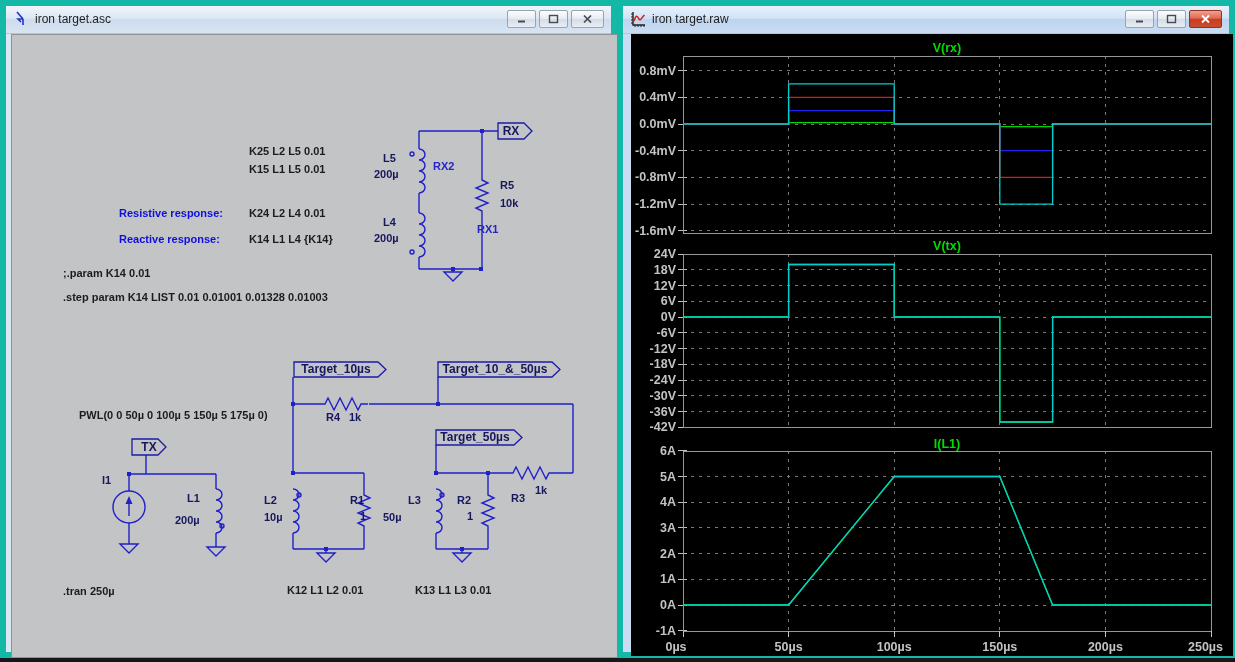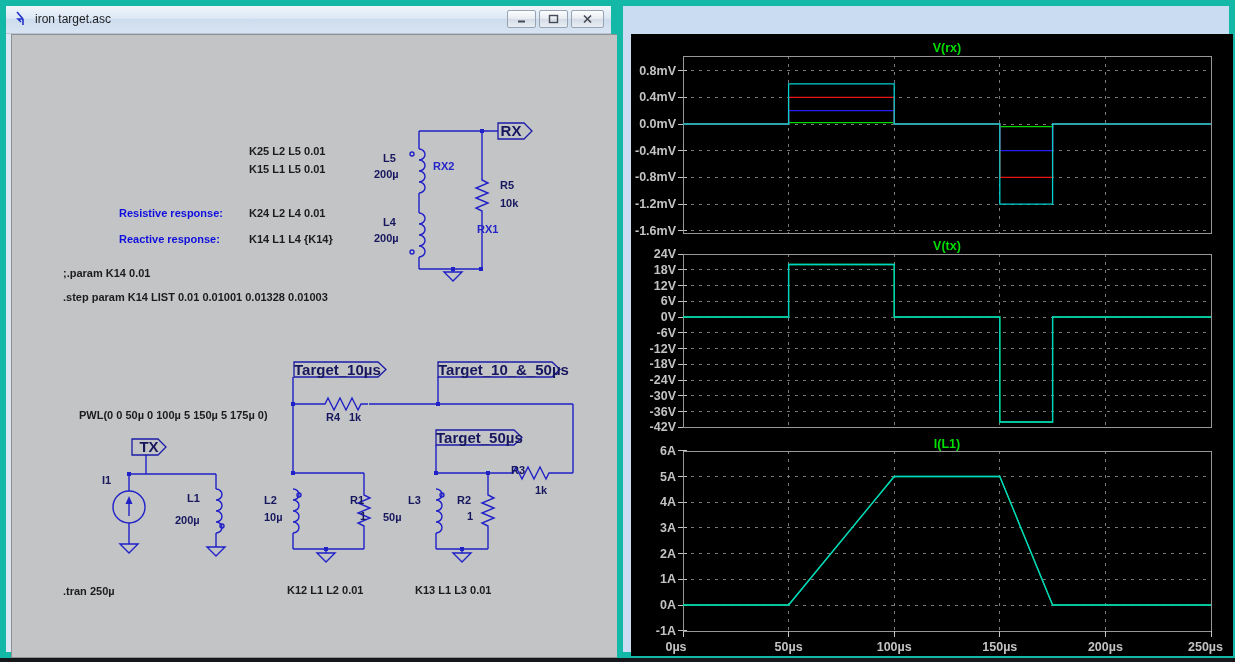--- a/index.html
+++ b/index.html
@@ -21,21 +21,21 @@
   .tb-btn.close{width:33px;}
   .tb-btn.close.red{background:linear-gradient(#f0a190,#e06a50 45%,#ce3c20 52%,#c64c2e);border-color:#903323;}
   .canvas-schematic{position:absolute;left:5px;top:28px;width:605px;height:622px;
     background:#c3c4c6;border:1px solid #8f9094;box-sizing:content-box;}
   .plot-area{position:absolute;left:8px;top:28px;width:602px;height:622px;background:#000;}
   .sch-text{position:absolute;font-weight:bold;font-size:11px;line-height:13px;white-space:pre;}
   .sch-text.directive{color:#1c1c1c;}
   .sch-text.comment{color:#0f0fdd;}
   .sch-text.comp{color:#17175e;}
   .sch-text.netlabel{color:#2424c8;}
-  .sch-flagtext{position:absolute;font-weight:bold;font-size:15px;color:#17175e;text-align:center;white-space:nowrap;}
+  .sch-flagtext{position:absolute;font-weight:bold;font-size:12px;color:#17175e;text-align:center;white-space:nowrap;}
   svg{display:block;}
 </style>
 </head>
 <body>
 
 <div class="win win-schematic">
   <div class="titlebar">
     <span class="win-icon">
       <svg width="16" height="16" viewBox="0 0 16 16">
         <path d="M4 1 L10 8 M10 8 L10 14 M10 8 L5 8 L8 11" stroke="#2233cc" stroke-width="1.6" fill="none"></path>
@@ -169,37 +169,64 @@
         <div class="sch-text comp" style="left: 488px; top: 144px;">R5</div>
         <div class="sch-text comp" style="left: 488px; top: 162px;">10k</div>
         <div class="sch-text comp" style="left: 252px; top: 459px;">L2</div>
         <div class="sch-text comp" style="left: 252px; top: 476px;">10µ</div>
         <div class="sch-text comp" style="left: 338px; top: 459px; text-align: center;">R1</div>
         <div class="sch-text comp" style="left: 348px; top: 475px;">1</div>
         <div class="sch-text comp" style="left: 375px; top: 459px; margin-left: 21px;">L3</div>
         <div class="sch-text comp" style="left: 371px; top: 476px;">50µ</div>
         <div class="sch-text comp" style="left: 445px; top: 459px;">R2</div>
         <div class="sch-text comp" style="left: 455px; top: 475px;">1</div>
-        <div class="sch-text comp" style="left: 499px; top: 429px;">R3</div>
+        <div class="sch-text comp" style="left: 499px; top: 457px;">R3</div>
         <div class="sch-text comp" style="left: 523px; top: 449px;">1k</div>
         <div class="sch-text comp" style="left: 314px; top: 376px;">R4</div>
         <div class="sch-text comp" style="left: 337px; top: 376px;">1k</div>
         <div class="sch-text directive" style="left: 275px; top: 549px;">K12 L1 L2 0.01</div>
         <div class="sch-text directive" style="left: 403px; top: 549px;">K13 L1 L3 0.01</div>
         <div class="sch-text directive" style="left: 51px; top: 550px;">.tran 250µ</div>
         <div class="sch-flagtext" style="left: 486px; top: 89px; width: 26px; line-height: 14px;">RX</div>
         <div class="sch-flagtext" style="left: 124px; top: 405px; width: 26px; line-height: 14px;">TX</div>
         <div class="sch-flagtext" style="left: 282px; top: 328px; width: 84px; line-height: 13px;">Target_10µs</div>
         <div class="sch-flagtext" style="left: 426px; top: 328px; width: 114px; line-height: 13px;">Target_10_&amp;_50µs</div>
         <div class="sch-flagtext" style="left: 424px; top: 396px; width: 78px; line-height: 13px;">Target_50µs</div>
       </div>
   </div>
 </div>
 
 <div class="win win-waveform">
+  <div class="titlebar active">
+    <span class="win-icon">
+      <svg width="16" height="16" viewBox="0 0 16 16">
+        <path d="M3 1 V14 H15" stroke="#222" stroke-width="1.4" fill="none"></path>
+        <path d="M1 3 H3 M1 6 H3 M1 9 H3 M1 12 H3 M5 14 V16 M8 14 V16 M11 14 V16 M14 14 V16" stroke="#222" stroke-width="1" fill="none"></path>
+        <path d="M4 10 C6 4,7 4,9 8 C10.5 10.5,12 6,14.5 4" stroke="#cc2222" stroke-width="1.6" fill="none"></path>
+      </svg>
+    </span>
+    <span class="win-title">iron target.raw</span>
+    <span class="tb-buttons">
+      <span class="tb-btn">
+        <svg width="11" height="10">
+            <line x1="2" y1="7.5" x2="9" y2="7.5" stroke="#454b55" stroke-width="2"></line>
+          </svg>
+      </span>
+      <span class="tb-btn">
+        <svg width="11" height="10">
+            <rect x="1.5" y="1.5" width="8" height="7" fill="none" stroke="#454b55" stroke-width="1.4"></rect>
+          </svg>
+      </span>
+      <span class="tb-btn close red">
+        <svg width="11" height="10">
+            <path d="M2 1.5 L9 8.5 M9 1.5 L2 8.5" stroke="#ffffff" stroke-width="1.8"></path>
+          </svg>
+      </span>
+    </span>
+  </div>
   <div class="plot-area" id="plot-area">
       <svg width="602" height="622" viewBox="625 28 602 622" xmlns="http://www.w3.org/2000/svg">
         <g>
           <line x1="782.6" y1="50" x2="782.6" y2="227" stroke="#7a7a7a" stroke-width="1" stroke-dasharray="3 5" shape-rendering="crispEdges"></line>
           <line x1="888.2" y1="50" x2="888.2" y2="227" stroke="#7a7a7a" stroke-width="1" stroke-dasharray="3 5" shape-rendering="crispEdges"></line>
           <line x1="993.8" y1="50" x2="993.8" y2="227" stroke="#7a7a7a" stroke-width="1" stroke-dasharray="3 5" shape-rendering="crispEdges"></line>
           <line x1="1099.4" y1="50" x2="1099.4" y2="227" stroke="#7a7a7a" stroke-width="1" stroke-dasharray="3 5" shape-rendering="crispEdges"></line>
           <line x1="677" y1="64.56" x2="1205" y2="64.56" stroke="#7a7a7a" stroke-width="1" stroke-dasharray="3 5" shape-rendering="crispEdges"></line>
           <line x1="672" y1="64.56" x2="681" y2="64.56" stroke="#c3c3c3" stroke-width="1" shape-rendering="crispEdges"></line>
           <text x="670" y="68.56" fill="#c3c3c3" font-size="12.5" font-weight="bold" text-anchor="end">0.8mV</text>

